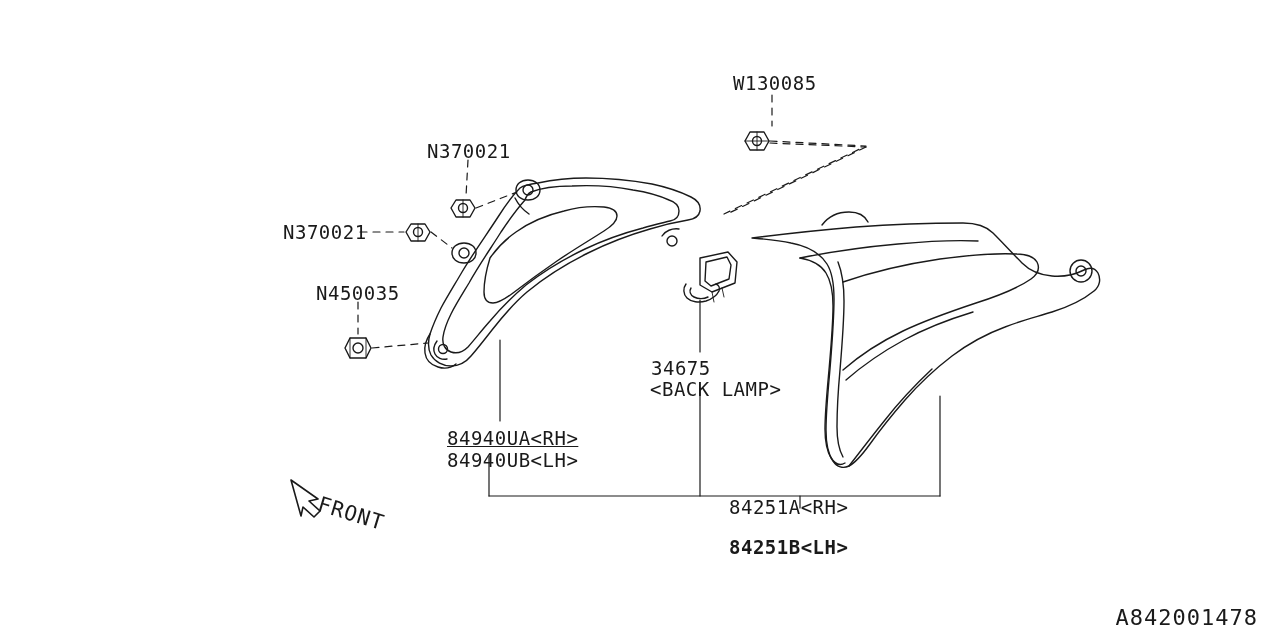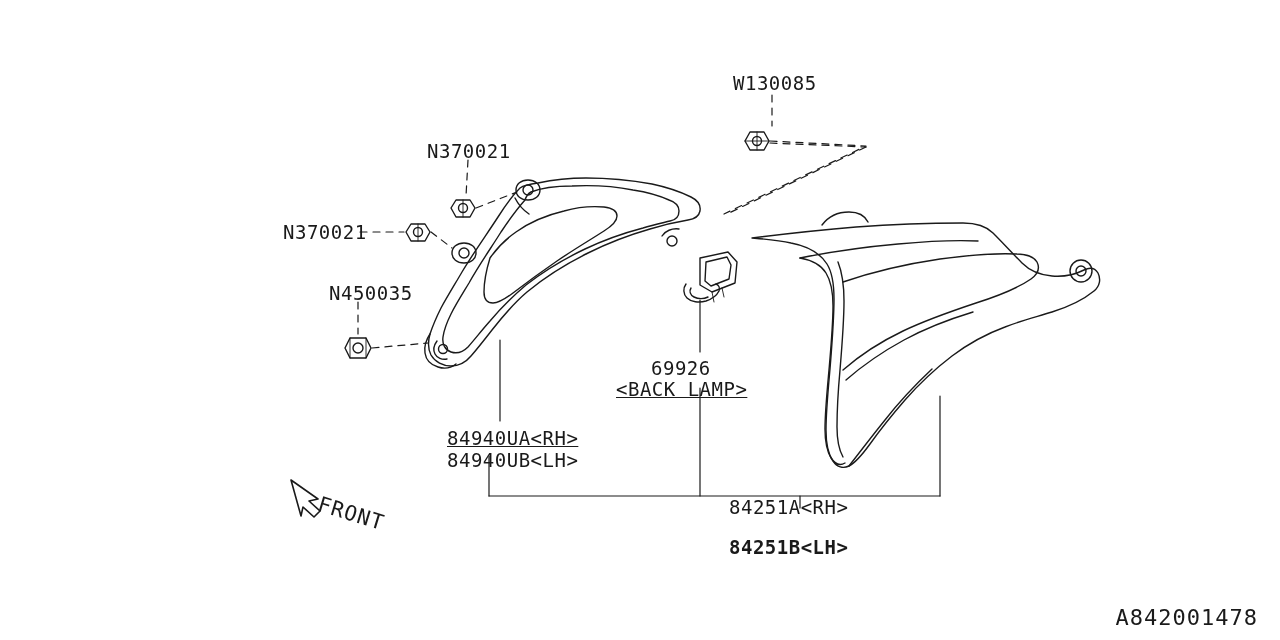--- a/index.html
+++ b/index.html
@@ -196,23 +196,23 @@
       <path d="M940,496 L940,396" stroke-width="1.2"></path>
       <path d="M800,496 L800,508" stroke-width="1.2"></path>
 
       <path d="M291,480 L318,499 L309,501 L320,511 L314,517 L303,507 L301,516 Z" fill="#ffffff" stroke="#1a1a1a" stroke-width="1.6"></path>
     </g>
   </svg>
 
   <div class="lbl" style="left:733px; top:72px;">W130085</div>
   <div class="lbl" style="left:427px; top:140px;">N370021</div>
   <div class="lbl" style="left:283px; top:221px;">N370021</div>
-  <div class="lbl" style="left:329px; top:282px;">N450035</div>
-  <div class="lbl" style="left:651px; top:357px;">69926 </div>
-  <div class="lbl" style="left:616px; top:378px;text-decoration:underline;">&lt;BACK LAMP&gt;</div>
+  <div class="lbl" style="left:316px; top:282px;">N450035</div>
+  <div class="lbl" style="left:651px; top:357px;">34675 </div>
+  <div class="lbl" style="left:650px; top:378px;">&lt;BACK LAMP&gt;</div>
   <div class="lbl" style="left:447px; top:427px;text-decoration:underline;">84940UA&lt;RH&gt;</div>
   <div class="lbl" style="left:447px; top:449px;">84940UB&lt;LH&gt;</div>
   <div class="lbl" style="left:729px; top:496px;">84251A&lt;RH&gt;</div>
   <div class="lbl" style="left:729px; top:536px;font-weight:bold;">84251B&lt;LH&gt;</div>
 
   <div class="front-text">FRONT</div>
 
   <div class="diagram-code">A842001478</div>
 
 </div>

